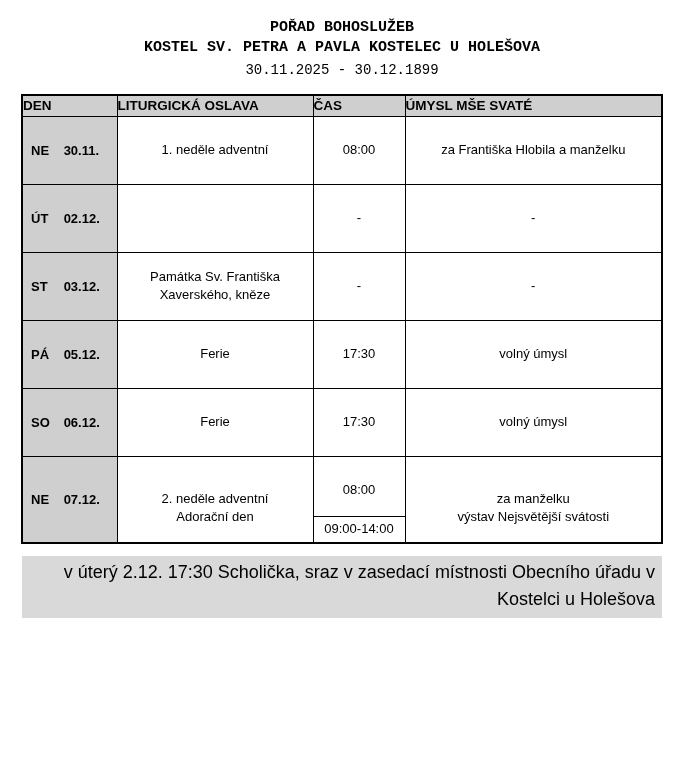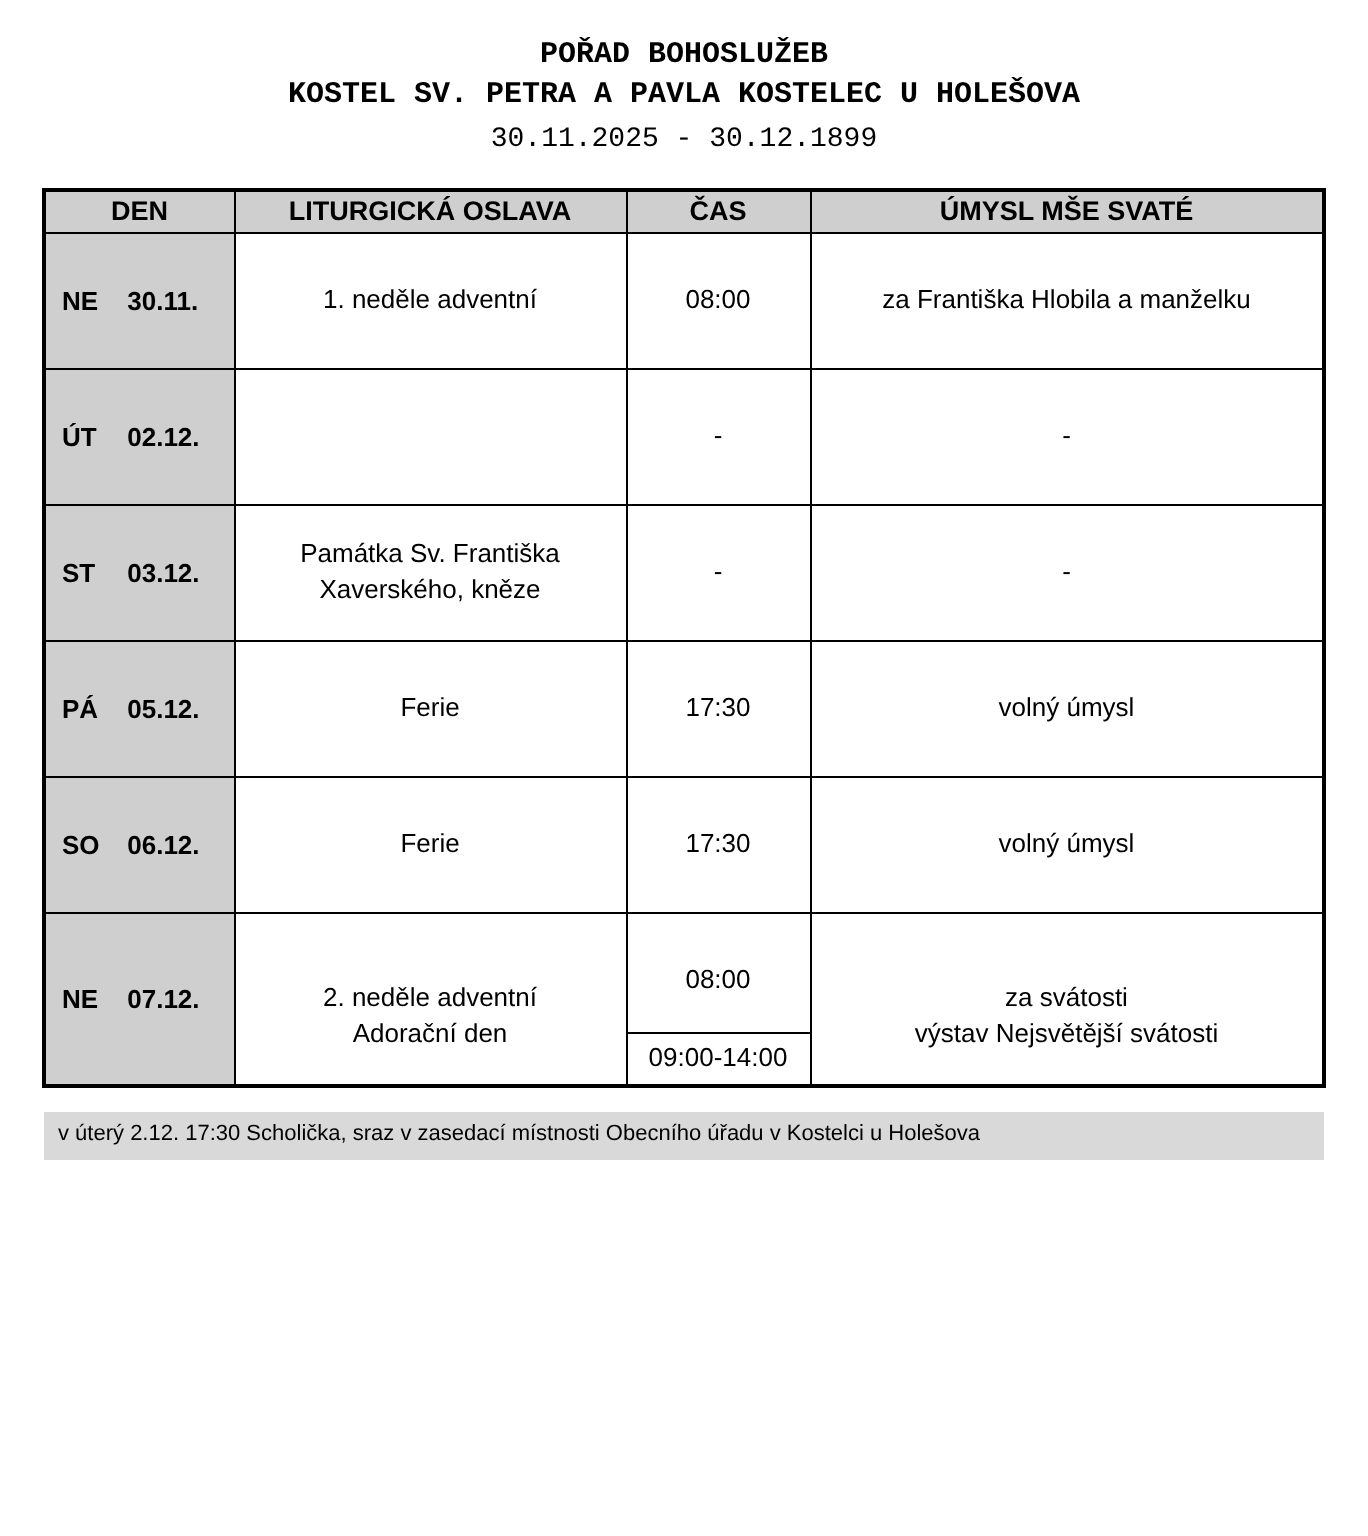--- a/index.html
+++ b/index.html
@@ -46,21 +46,21 @@
     border: 1px solid #000;
     font-size: 13px;
     vertical-align: middle;
     padding: 0;
   }
   .schedule thead th {
     background: #cfcfcf;
     height: 21px;
     font-size: 13.5px;
     font-weight: bold;
-    text-align: center;
+    text-align: left;
   }
   .schedule tbody tr td { height: 68px; }
   .schedule tbody tr.tall td { height: 85px; }
 
   td.den {
     background: #cfcfcf;
     font-weight: bold;
     text-align: left;
     padding-left: 8px;
   }
@@ -101,23 +101,24 @@
     display: flex;
     align-items: center;
     justify-content: center;
   }
 
   
   .footer-note {
     width: 640px;
     margin: 12px auto 0 auto;
     background: #d9d9d9;
-    font-size: 11px;
+    font-size: 18px;
     line-height: 1.5;
     padding: 3px 7px 5px 7px;
+    text-align: right;
   }
 </style>
 </head>
 <body>
 
 <div class="page">
 
   <div class="titles">
     <div class="title-line">POŘAD BOHOSLUŽEB</div>
     <div class="title-line">KOSTEL SV. PETRA A PAVLA KOSTELEC U HOLEŠOVA</div>
@@ -197,21 +198,21 @@
           </div>
         </td>
         <td class="cas">
           <div class="stack">
             <div class="t1">08:00</div>
             <div class="t2">09:00-14:00</div>
           </div>
         </td>
         <td class="umysl">
           <div class="stack">
-            <div>za svátosti</div>
+            <div>za manželku</div>
             <div>výstav Nejsvětější svátosti</div>
           </div>
         </td>
       </tr>
     </tbody>
   </table>
 
   <div class="footer-note">v úterý 2.12. 17:30 Scholička, sraz v zasedací místnosti Obecního úřadu v Kostelci u Holešova</div>
 
 </div>

